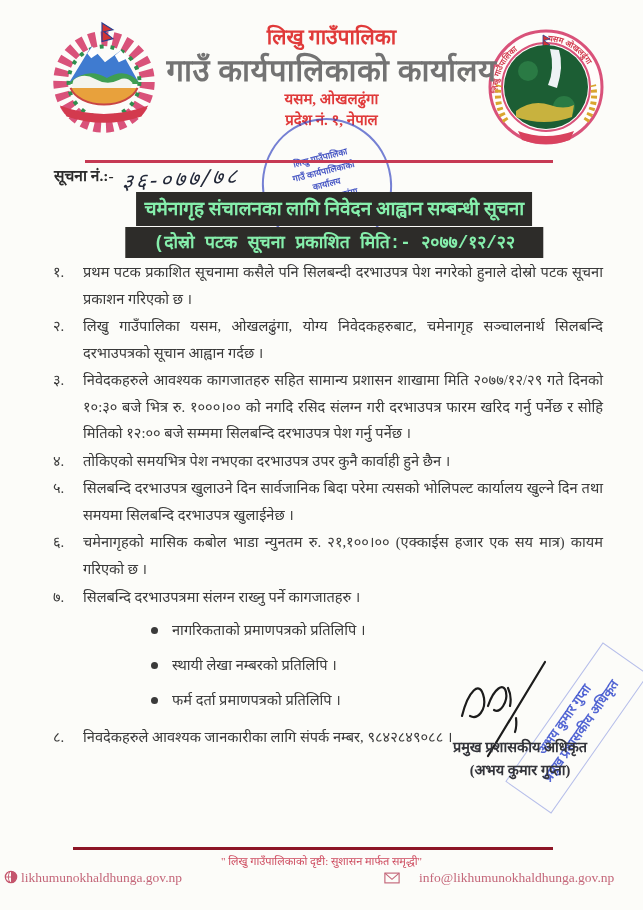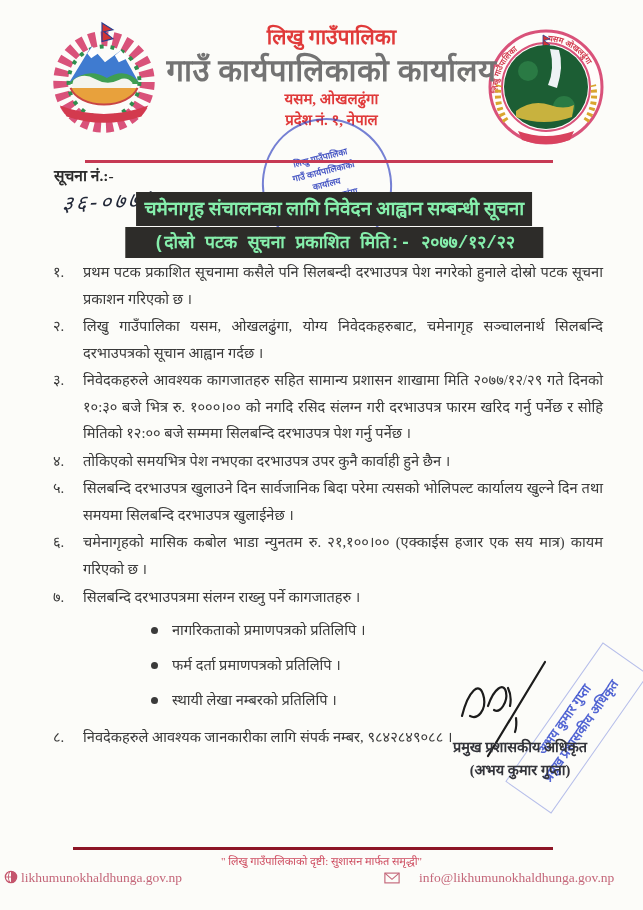--- a/index.html
+++ b/index.html
@@ -14,21 +14,21 @@
   .logo{position:absolute;}
   .logo-left{left:40px;top:20px;}
   .logo-right{left:486px;top:27px;}
   
   .round-stamp{position:absolute;left:262px;top:118px;width:126px;height:130px;border:2.5px solid rgba(44,62,190,.65);
     border-radius:50%;transform:rotate(-14deg);display:flex;flex-direction:column;justify-content:center;
     align-items:center;color:rgba(38,56,185,.82);text-align:center;pointer-events:none;}
   .round-stamp div{font-size:9px;line-height:1.5;font-weight:bold;white-space:nowrap;}
   
   .hdr-rule{position:absolute;left:85px;top:160px;width:468px;height:2.5px;background:#c63a54;}
-  .notice-row{position:absolute;left:54px;top:164px;display:flex;align-items:flex-start;flex-direction:column;}
+  .notice-row{position:absolute;left:54px;top:164px;display:flex;align-items:flex-start;}
   .notice-label{font-size:15.5px;font-weight:bold;color:#2c2c2c;font-family:"Liberation Serif",serif;}
   .notice-value{font-size:21px;color:#222838;margin-left:8px;transform:rotate(-3deg) skewX(-8deg);
     letter-spacing:3px;font-style:italic;font-family:"DejaVu Sans",sans-serif;}
   
   .bar{position:absolute;left:52%;transform:translateX(-50%);background:#2d2c29;color:#86efac;
     font-weight:bold;white-space:nowrap;}
   .bar1{top:192px;font-size:19px;padding:3px 8px 5px;}
   .bar2{top:227px;font-size:17.5px;padding:2px 28px 5px;font-family:Liberation Mono, monospace;}
   
   .doc-body{position:absolute;left:53px;top:259px;width:550px;color:#3a3a3a;font-size:14.6px;}
@@ -155,25 +155,25 @@
       <span class="num">७.</span>
       <span class="txt">सिलबन्दि दरभाउपत्रमा संलग्न राख्नु पर्ने कागजातहरु ।</span>
     </div>
     <div class="bullets">
       <div class="bullet">
         <span class="dot"></span>
         <span>नागरिकताको प्रमाणपत्रको प्रतिलिपि ।</span>
       </div>
       <div class="bullet">
         <span class="dot"></span>
-        <span>फर्म दर्ता प्रमाणपत्रको प्रतिलिपि ।</span>
+        <span>स्थायी लेखा नम्बरको प्रतिलिपि ।</span>
       </div>
       <div class="bullet">
         <span class="dot"></span>
-        <span>स्थायी लेखा नम्बरको प्रतिलिपि ।</span>
+        <span>फर्म दर्ता प्रमाणपत्रको प्रतिलिपि ।</span>
       </div>
     </div>
     <div class="li">
       <span class="num">८.</span>
       <span class="txt">निवदेकहरुले आवश्यक जानकारीका लागि संपर्क नम्बर, ९८४२८४९०८८ ।</span>
     </div>
   </div>
 
   <div class="sig-scribble">
     <svg width="115" height="105" viewBox="0 0 115 105">

